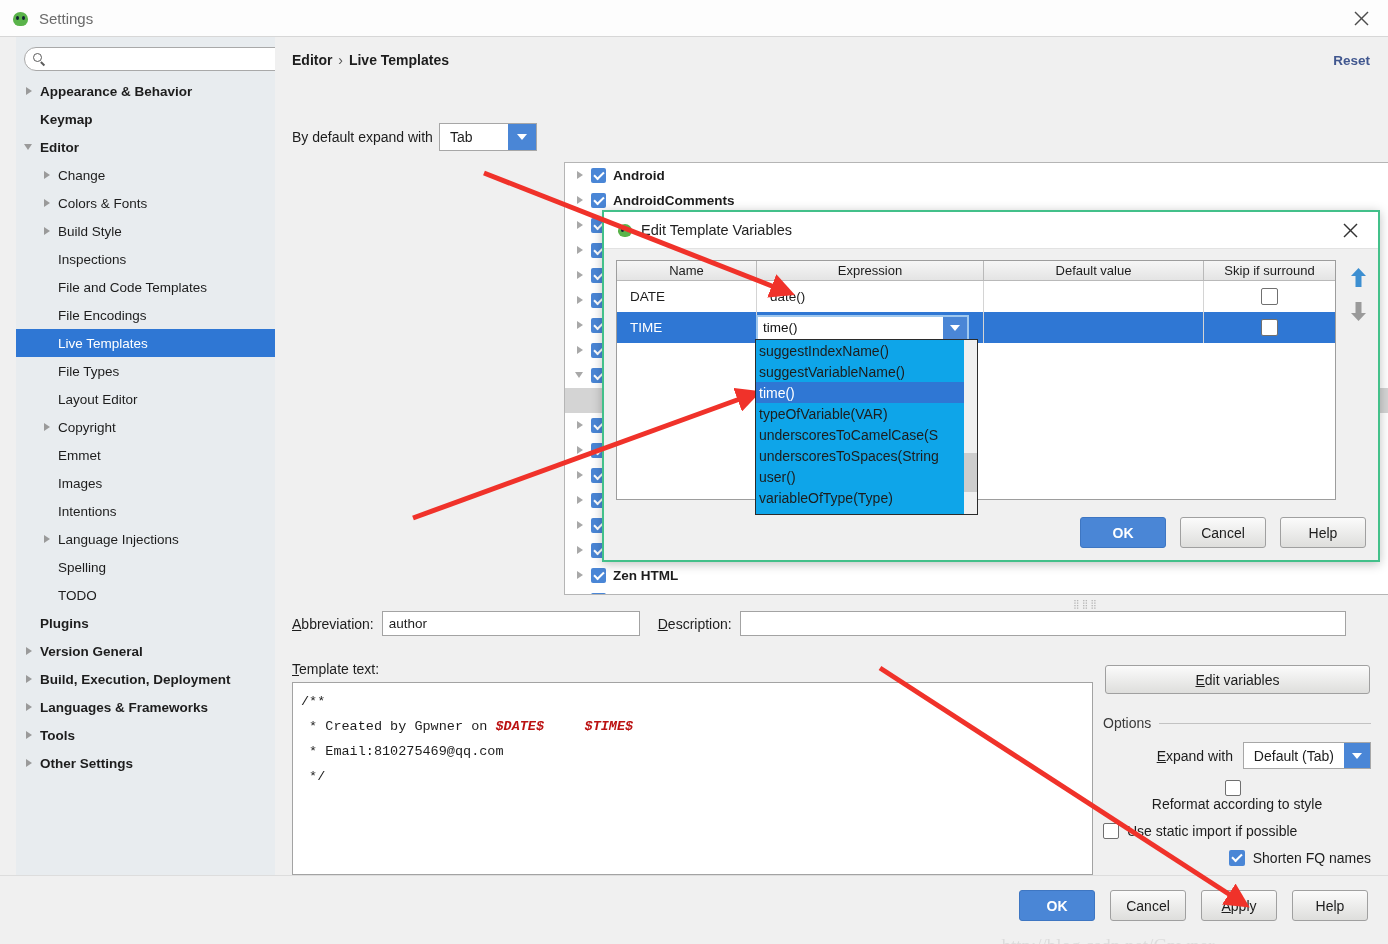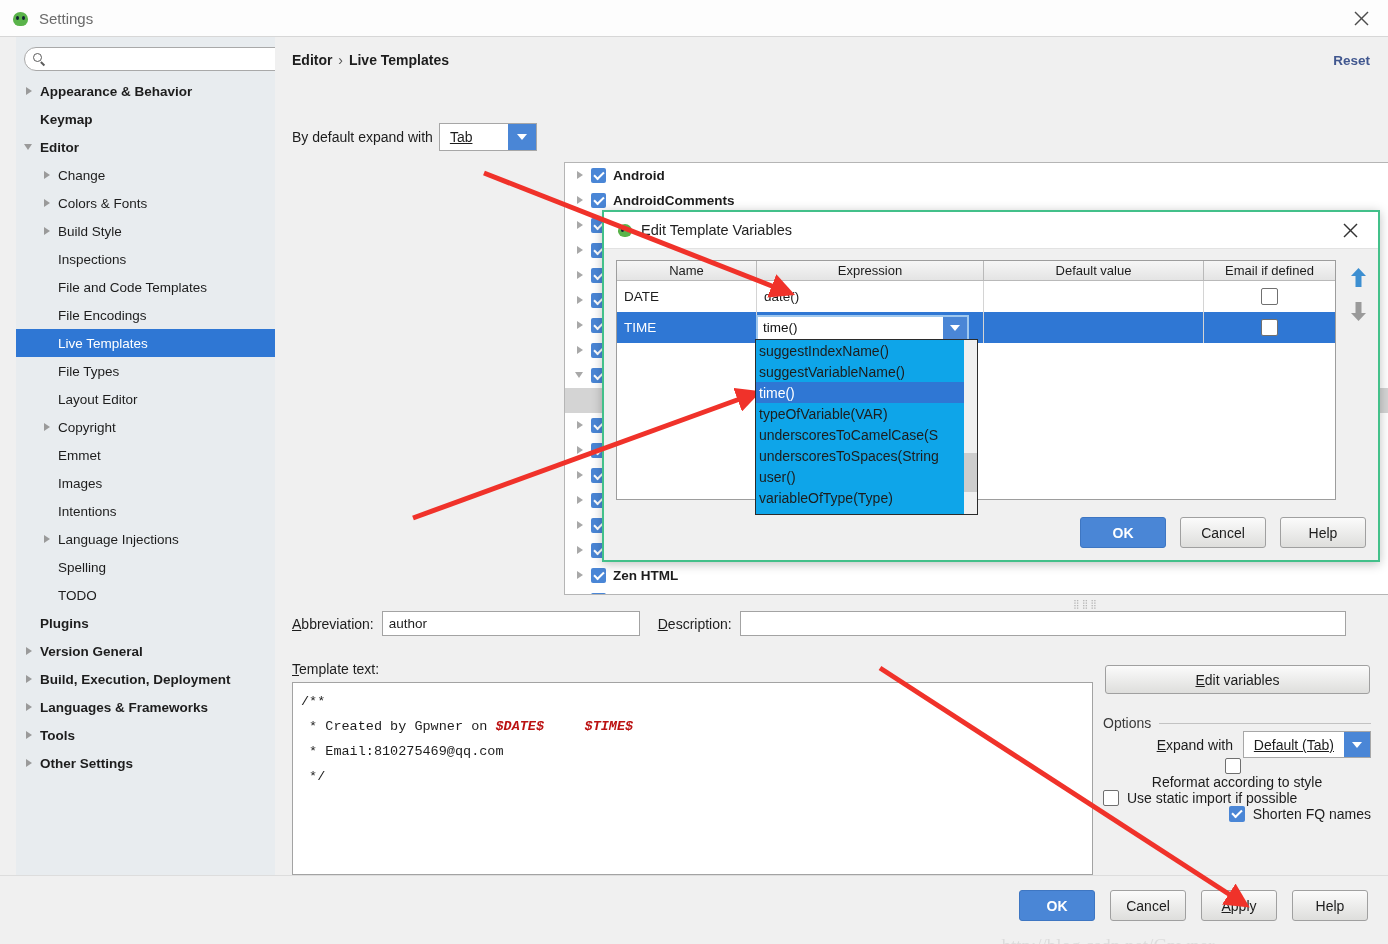--- a/index.html
+++ b/index.html
@@ -98,21 +98,21 @@
     position:absolute; left:275px; top:37px; width:1113px; height:838px; background:#f0f0f0;
   }
   #crumb{ position:absolute; left:17px; top:15px; font-weight:bold; font-size:14px; }
   #crumb .sep{ color:#555; font-weight:normal; padding:0 2px; }
   #reset{ position:absolute; right:18px; top:16px; color:#41578f; font-weight:bold; font-size:13.5px; cursor:default; }
 
   #expandrow{ position:absolute; left:17px; top:86px; display:flex; align-items:center; }
   #expandrow .lab{ font-size:14px; }
   .combo{
     display:inline-flex; align-items:center; height:28px;
-    border:1px solid #a7a7a7; background:#fff; margin-left:6px;text-decoration:underline;
+    border:1px solid #a7a7a7; background:#fff; margin-left:6px;
   }
   .combo .val{ padding:0 10px; min-width:68px; font-size:14px; }
   .combo .drop{
     width:28px; height:26px; background:#4a86d6; display:flex; align-items:center; justify-content:center;
   }
   .combo .drop::after{
     content:""; border-top:6px solid #fff; border-left:5px solid transparent; border-right:5px solid transparent;
   }
 
   
@@ -179,21 +179,21 @@
     font-size:14px; cursor:default;
   }
   .btn u{ text-decoration:underline; }
   .btn.blue{ background:#4a86d6; border-color:#3e76c2; color:#fff; font-weight:bold; }
   #editvars{ position:absolute; left:830px; top:628px; width:265px; height:29px; }
   #optionsgroup{ position:absolute; left:828px; top:678px; width:268px; }
   #optionsgroup .legend{
     display:flex; align-items:center; font-size:14px; color:#3a3a3a;
   }
   #optionsgroup .legend .line{ flex:1; height:1px; background:#c2c2c2; margin-left:8px; }
-  .optrow{ display:flex; align-items:center; }
+  .optrow{ display:flex; align-items:center; margin-top:11px; }
   .optchk{
     width:16px; height:16px; flex:0 0 auto; margin-right:8px; border-radius:2px;
     display:inline-flex; align-items:center; justify-content:center;
   }
   .optchk.off{ background:#fff; border:1.5px solid #6f6f6f; }
   .optchk.on{ background:#4a86d6; }
   .optchk.on::after{
     content:""; width:8px; height:4px; border-left:2px solid #fff; border-bottom:2px solid #fff;
     transform:rotate(-45deg) translate(1px,-1px);
   }
@@ -235,21 +235,21 @@
     position:absolute; left:12px; top:48px; width:720px; height:240px;
     border:1px solid #9d9d9d; background:#fff; overflow:hidden;
   }
   #vtable .hdr{ display:flex; height:20px; background:linear-gradient(#f6f6f6,#e3e3e3); }
   #vtable .hdr div{
     display:flex; align-items:center; justify-content:center; font-size:13px;
     border-right:1px solid #b9b9b9; border-bottom:1px solid #b9b9b9; height:100%;
   }
   #vtable .hdr div:last-child{ border-right:0; }
   #vtable .r{ display:flex; height:31px; }
-  #vtable .r > div{ display:flex; align-items:center; border-right:1px solid #d4d4d4; height:100%; padding-left:7px; }
+  #vtable .r > div{ display:flex; align-items:center; border-right:1px solid #d4d4d4; height:100%; padding-left:13px; }
   #vtable .r > div:last-child{ border-right:0; justify-content:center; padding-left:0; }
   #vtable .r.sel{ background:#2f77d4; color:#fff; }
   .c1{ width:140px; } .c2{ width:227px; } .c3{ width:220px; } .c4{ width:131px; }
   .skipchk{ width:17px; height:17px; background:#fff; border:1.5px solid #707070; border-radius:2px; }
   .exprcombo{
     display:flex; align-items:center; height:26px; width:213px; margin-left:-1px;
     background:#fff; border:2px solid #9ec7ee; color:#111;
   }
   .exprcombo .t{ flex:1; padding-left:5px; font-size:13.5px; }
   .exprcombo .dd{ width:24px; height:22px; background:#4a86d6; display:flex; align-items:center; justify-content:center; }
@@ -611,21 +611,21 @@
           <line x1="15" y1="2" x2="2" y2="15" stroke-width="1.4"></line>
         </svg>
     </span>
   </div>
 
   <div id="vtable">
     <div class="hdr">
       <div class="c1">Name</div>
       <div class="c2">Expression</div>
       <div class="c3">Default value</div>
-      <div class="c4">Email if defined</div>
+      <div class="c4">Skip if surround</div>
     </div>
     <div id="vrows">
         <div class="r">
           <div class="c1">DATE</div>
           <div class="c2">date()</div>
           <div class="c3"></div>
           <div class="c4">
             <span class="skipchk"></span>
           </div>
         </div>

